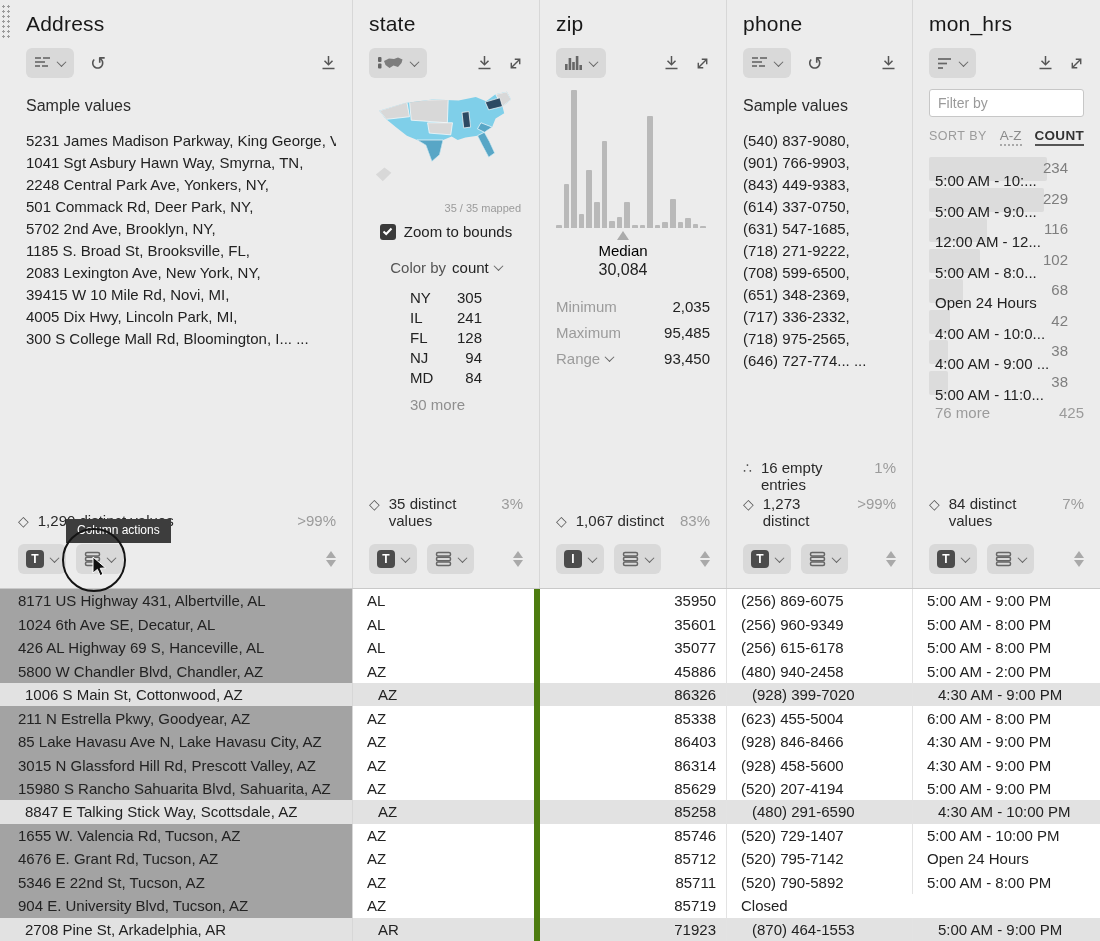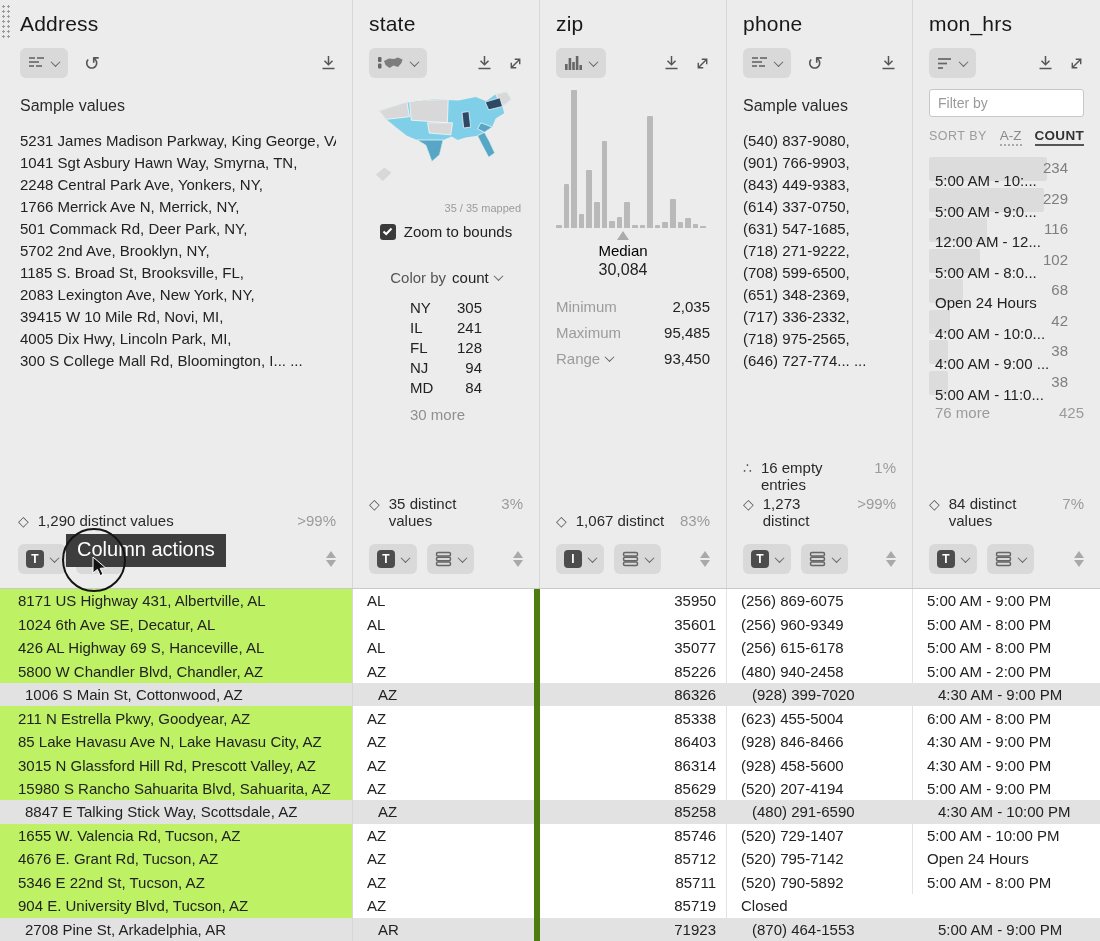--- a/index.html
+++ b/index.html
@@ -12,21 +12,21 @@
     background-image:radial-gradient(#9a9a9a 1.1px, transparent 1.3px);
     background-size:5px 5px; }
 
   
   .profile-row { display:flex; height:460px; }
   .stats-row   { display:flex; height:128px; }
   .col { position:relative; height:100%; border-right:1px solid #d7d7d7; }
   .col:last-child { border-right:none; }
   .w0{width:353px}.w1{width:187px}.w2{width:187px}.w3{width:186px}.w4{width:187px}
   .pcol { padding:12px 16px 0 16px; }
-  .pcol.first { padding-left:20px; }
+  .pcol.first { padding-left:26px; }
 
   .col-title { font-size:21px; font-weight:500; color:#181818; letter-spacing:.2px; }
 
   .toolbar { display:flex; align-items:center; margin-top:12px; height:30px; }
   .btn-group { display:flex; align-items:center; gap:7px; background:#d9d9d9;
     border-radius:6px; padding:0 9px; height:30px; cursor:pointer; }
   .tool-right { margin-left:auto; display:flex; align-items:center; gap:16px; }
   .icon-btn { display:flex; align-items:center; justify-content:center; cursor:pointer; }
   .refresh-glyph { font-size:19px; color:#555; margin-left:16px; cursor:pointer; line-height:1; }
 
@@ -38,21 +38,21 @@
   .sample-item { font-size:15px; line-height:22px; color:#222; white-space:nowrap; overflow:hidden; }
 
   
   .map-wrap { margin-top:4px; }
   .map-svg .st { stroke:#ffffff; stroke-width:.8; }
   .mapped { font-size:11px; color:#9b9b9b; text-align:right; margin-top:0; padding-right:2px; }
   .zoom-row { display:flex; align-items:center; justify-content:center; gap:8px; margin-top:9px; }
   .checkbox { width:16px; height:16px; background:#3a3a3a; border-radius:3px;
     display:flex; align-items:center; justify-content:center; cursor:pointer; }
   .zoom-lbl { font-size:15px; color:#222; }
-  .colorby-row { display:flex; align-items:center; justify-content:center; gap:6px; margin-top:29px; cursor:pointer; }
+  .colorby-row { display:flex; align-items:center; justify-content:center; gap:6px; margin-top:19px; cursor:pointer; }
   .colorby-lbl { font-size:15px; color:#555; }
   .colorby-val { font-size:15px; color:#222; }
   .state-list { width:72px; margin:12px auto 8px; }
   .state-row { display:flex; font-size:15px; line-height:20px; color:#222; cursor:pointer; }
   .state-row .cnt { margin-left:auto; }
   .state-more { width:72px; margin:7px auto 0; font-size:15px; color:#8f8f8f; cursor:pointer; }
 
   
   .hist { display:flex; align-items:flex-end; gap:2px; height:142px; margin-top:8px; }
   .hist-bar { width:5.6px; background:#b9b9b9; border-radius:1px 1px 0 0; }
@@ -95,31 +95,31 @@
   .btnrow { display:flex; align-items:center; gap:10px; margin-top:6px; }
   .sq-btn { display:flex; align-items:center; gap:7px; background:#d9d9d9; border-radius:6px;
     height:30px; padding:0 8px; cursor:pointer; }
   .type-badge { width:18px; height:18px; background:#4c4c4c; color:#fff; border-radius:4px;
     font-size:12px; font-weight:700; display:flex; align-items:center; justify-content:center; }
   .sort-arrows { margin-left:auto; display:flex; flex-direction:column; align-items:center;
     gap:2px; cursor:pointer; }
   .tri-up { width:0; height:0; border-left:5px solid transparent; border-right:5px solid transparent; border-bottom:7px solid #a9a9a9; }
   .tri-dn { width:0; height:0; border-left:5px solid transparent; border-right:5px solid transparent; border-top:7px solid #a9a9a9; }
   .tooltip { position:absolute; left:66px; top:59px; background:#3d3d3d; color:#fff;
-    font-size:20px; font-weight:500; padding:4px 11px 6px; white-space:nowrap; z-index:5;margin-top:15px; }
+    font-size:12px; font-weight:500; padding:4px 11px 6px; white-space:nowrap; z-index:5; }
   .spot-ring { position:absolute; left:62px; top:68px; width:64px; height:64px;
     border:2.5px solid #141414; border-radius:50%; z-index:6; pointer-events:none; }
   .cursor-svg { position:absolute; left:90px; top:96px; z-index:7; }
 
   
   .dtable { display:flex; flex-direction:column; height:353px; border-top:1px solid #c9c9c9; background:#fff; }
   .trow { display:flex; flex:1; align-items:center; }
   .tcell { height:100%; display:flex; align-items:center; font-size:15px; color:#222;
     overflow:hidden; white-space:nowrap; }
-  .c0 { width:353px; padding-left:18px; background:#bef264; border-right:1px solid #d7d7d7; }
+  .c0 { width:353px; padding-left:18px; background:#a3a3a3; border-right:1px solid #d7d7d7; }
   .c1 { width:187px; padding-left:14px; border-right:6px solid #4d7c0f; }
   .c2 { width:187px; justify-content:flex-end; padding-right:10px; border-right:1px solid #e3e3e3; }
   .c3 { width:186px; padding-left:14px; border-right:1px solid #e3e3e3; }
   .c4 { width:187px; padding-left:14px; }
   .trow.hl .tcell { background:#e2e2e2;padding-left:25px; }
 </style>
 </head>
 <body>
 
 <div class="app">
@@ -153,21 +153,20 @@
                 </g>
             </svg>
           </span>
         </div>
       </div>
       <div class="section-h">Sample values</div>
       <div class="sample-list">
           <div class="sample-item">5231 James Madison Parkway, King George, VA,</div>
           <div class="sample-item">1041 Sgt Asbury Hawn Way, Smyrna, TN,</div>
           <div class="sample-item">2248 Central Park Ave, Yonkers, NY,</div>
-          <div class="sample-item">1766 Merrick Ave N, Merrick, NY,</div>
           <div class="sample-item">501 Commack Rd, Deer Park, NY,</div>
           <div class="sample-item">5702 2nd Ave, Brooklyn, NY,</div>
           <div class="sample-item">1185 S. Broad St, Brooksville, FL,</div>
           <div class="sample-item">2083 Lexington Ave, New York, NY,</div>
           <div class="sample-item">39415 W 10 Mile Rd, Novi, MI,</div>
           <div class="sample-item">4005 Dix Hwy, Lincoln Park, MI,</div>
           <div class="sample-item">300 S College Mall Rd, Bloomington, I... ...</div>
         </div>
     </div>
 
@@ -649,21 +648,21 @@
       <div class="trow">
         <div class="tcell c0">426 AL Highway 69 S, Hanceville, AL</div>
         <div class="tcell c1">AL</div>
         <div class="tcell c2">35077</div>
         <div class="tcell c3">(256) 615-6178</div>
         <div class="tcell c4">5:00 AM - 8:00 PM</div>
       </div>
       <div class="trow">
         <div class="tcell c0">5800 W Chandler Blvd, Chandler, AZ</div>
         <div class="tcell c1">AZ</div>
-        <div class="tcell c2">85226</div>
+        <div class="tcell c2">45886</div>
         <div class="tcell c3">(480) 940-2458</div>
         <div class="tcell c4">5:00 AM - 2:00 PM</div>
       </div>
       <div class="trow hl">
         <div class="tcell c0">1006 S Main St, Cottonwood, AZ</div>
         <div class="tcell c1">AZ</div>
         <div class="tcell c2">86326</div>
         <div class="tcell c3">(928) 399-7020</div>
         <div class="tcell c4">4:30 AM - 9:00 PM</div>
       </div>

